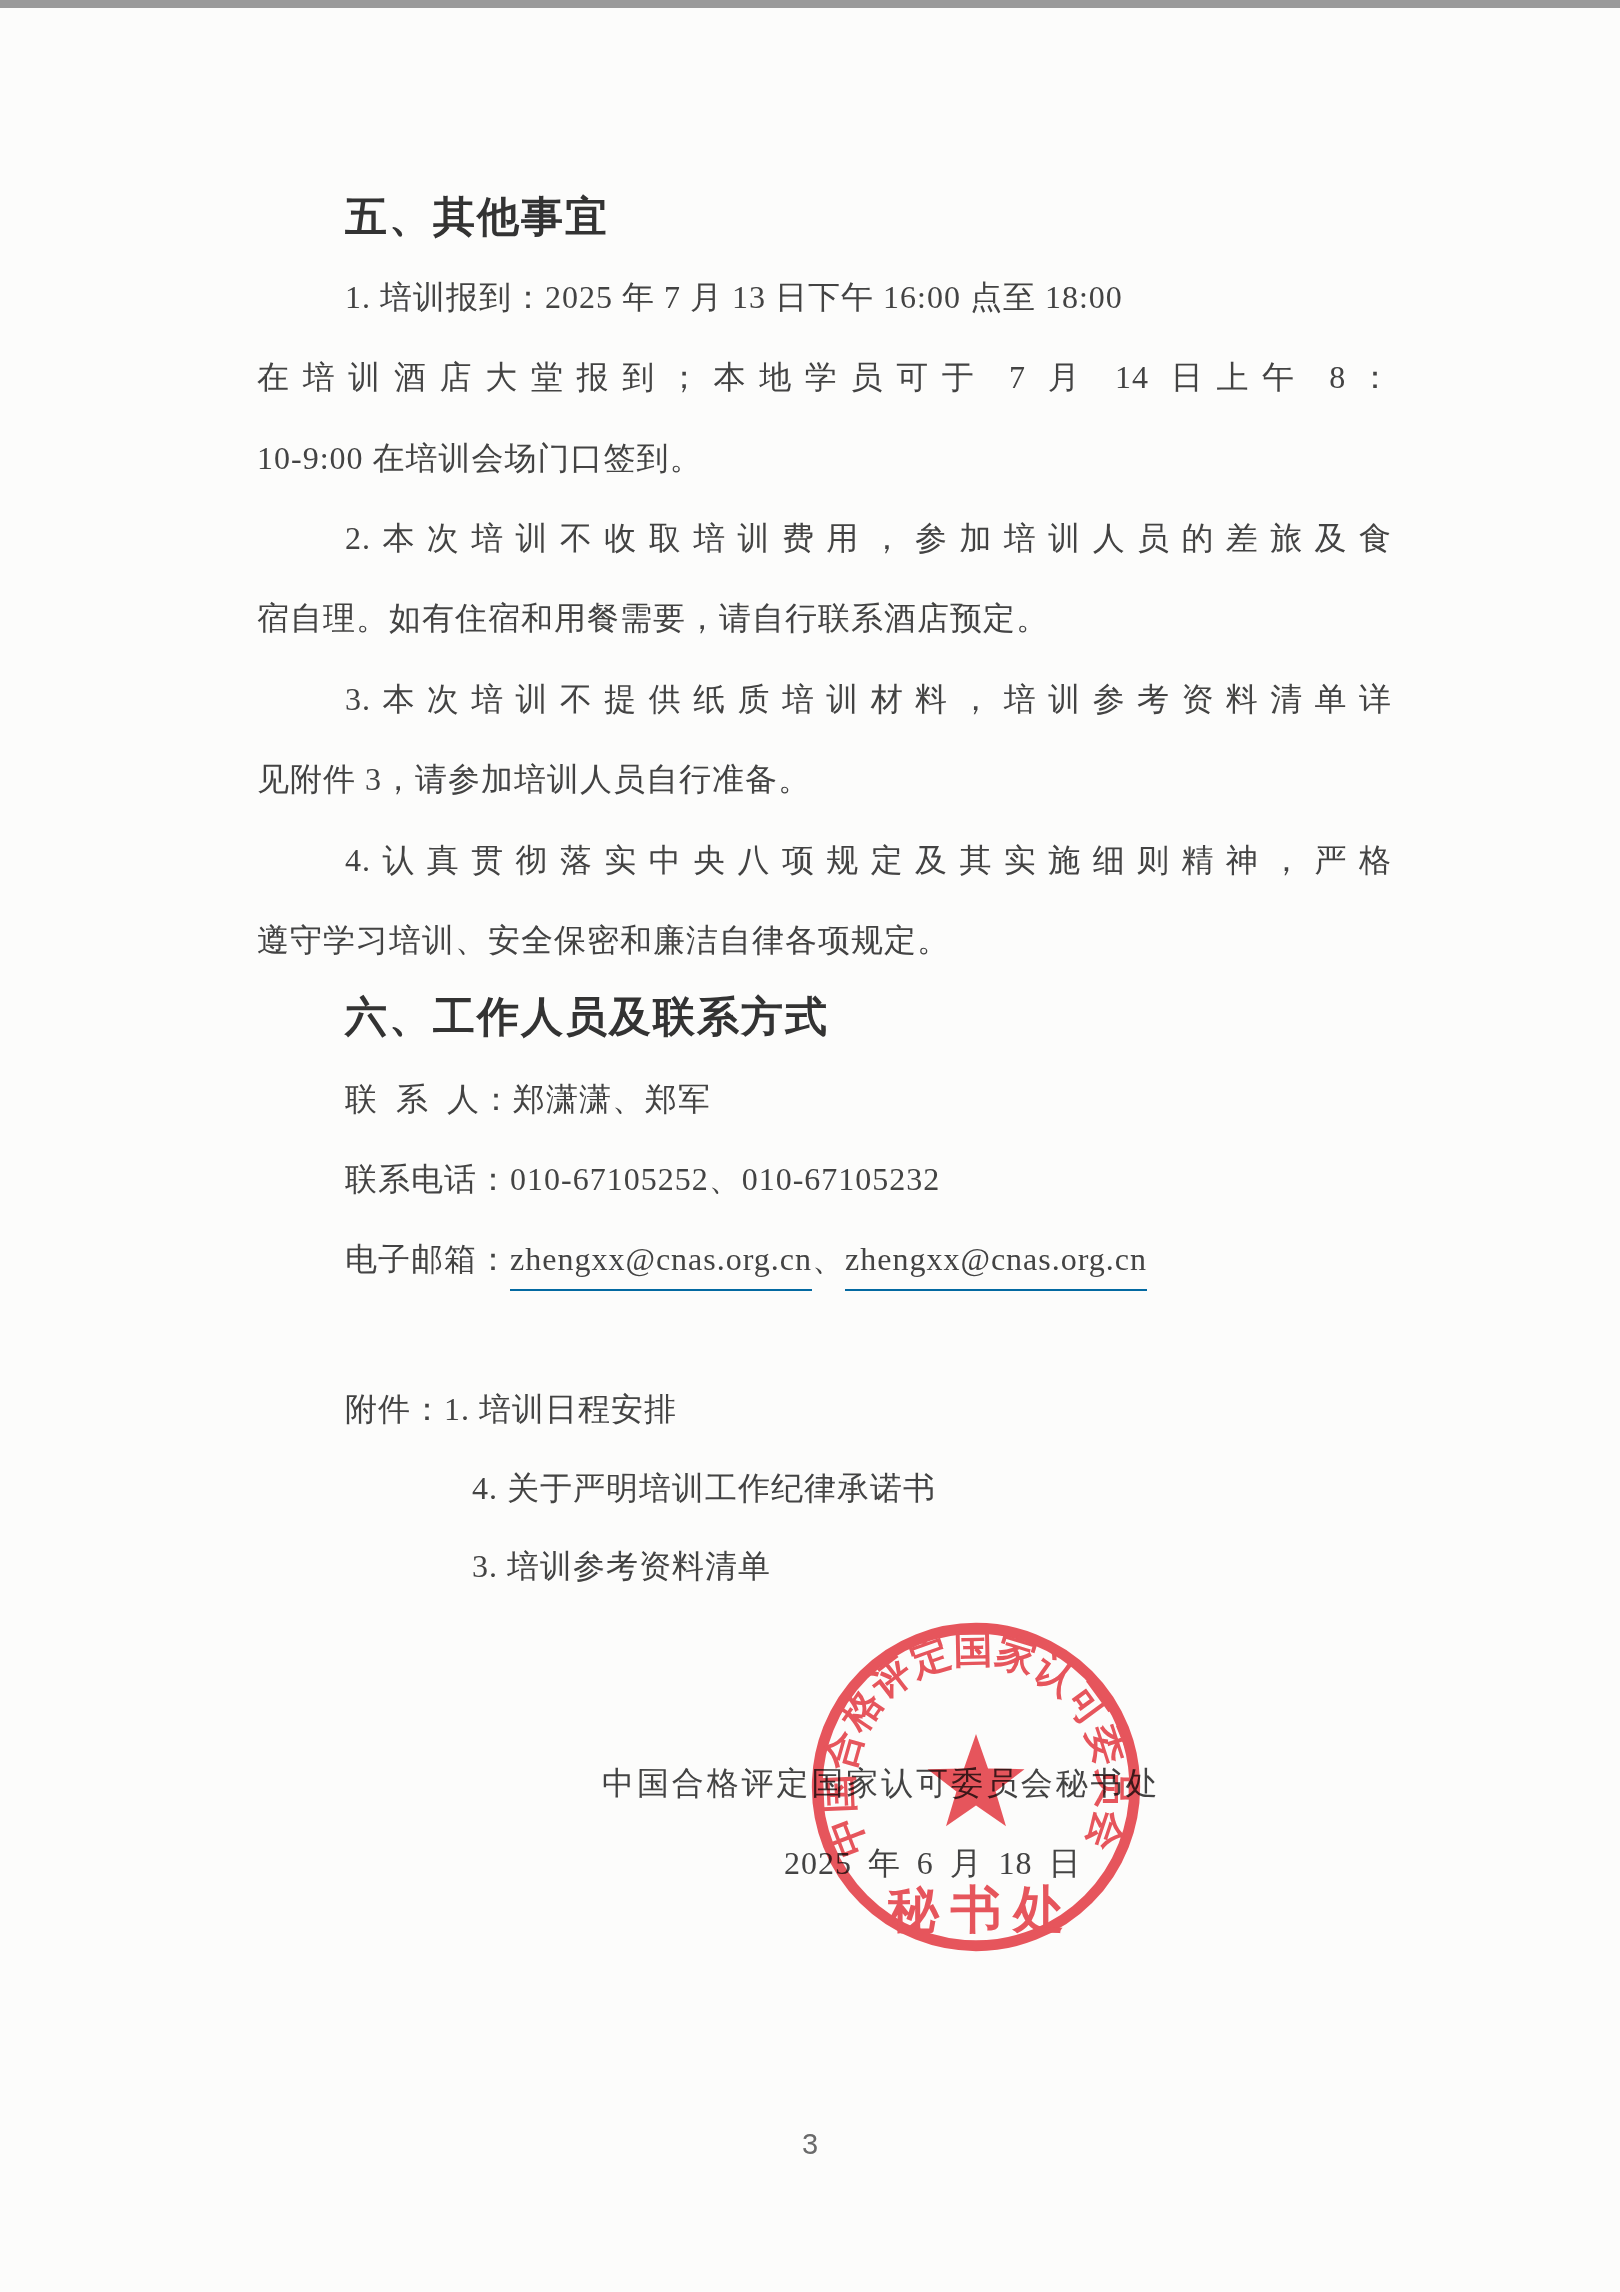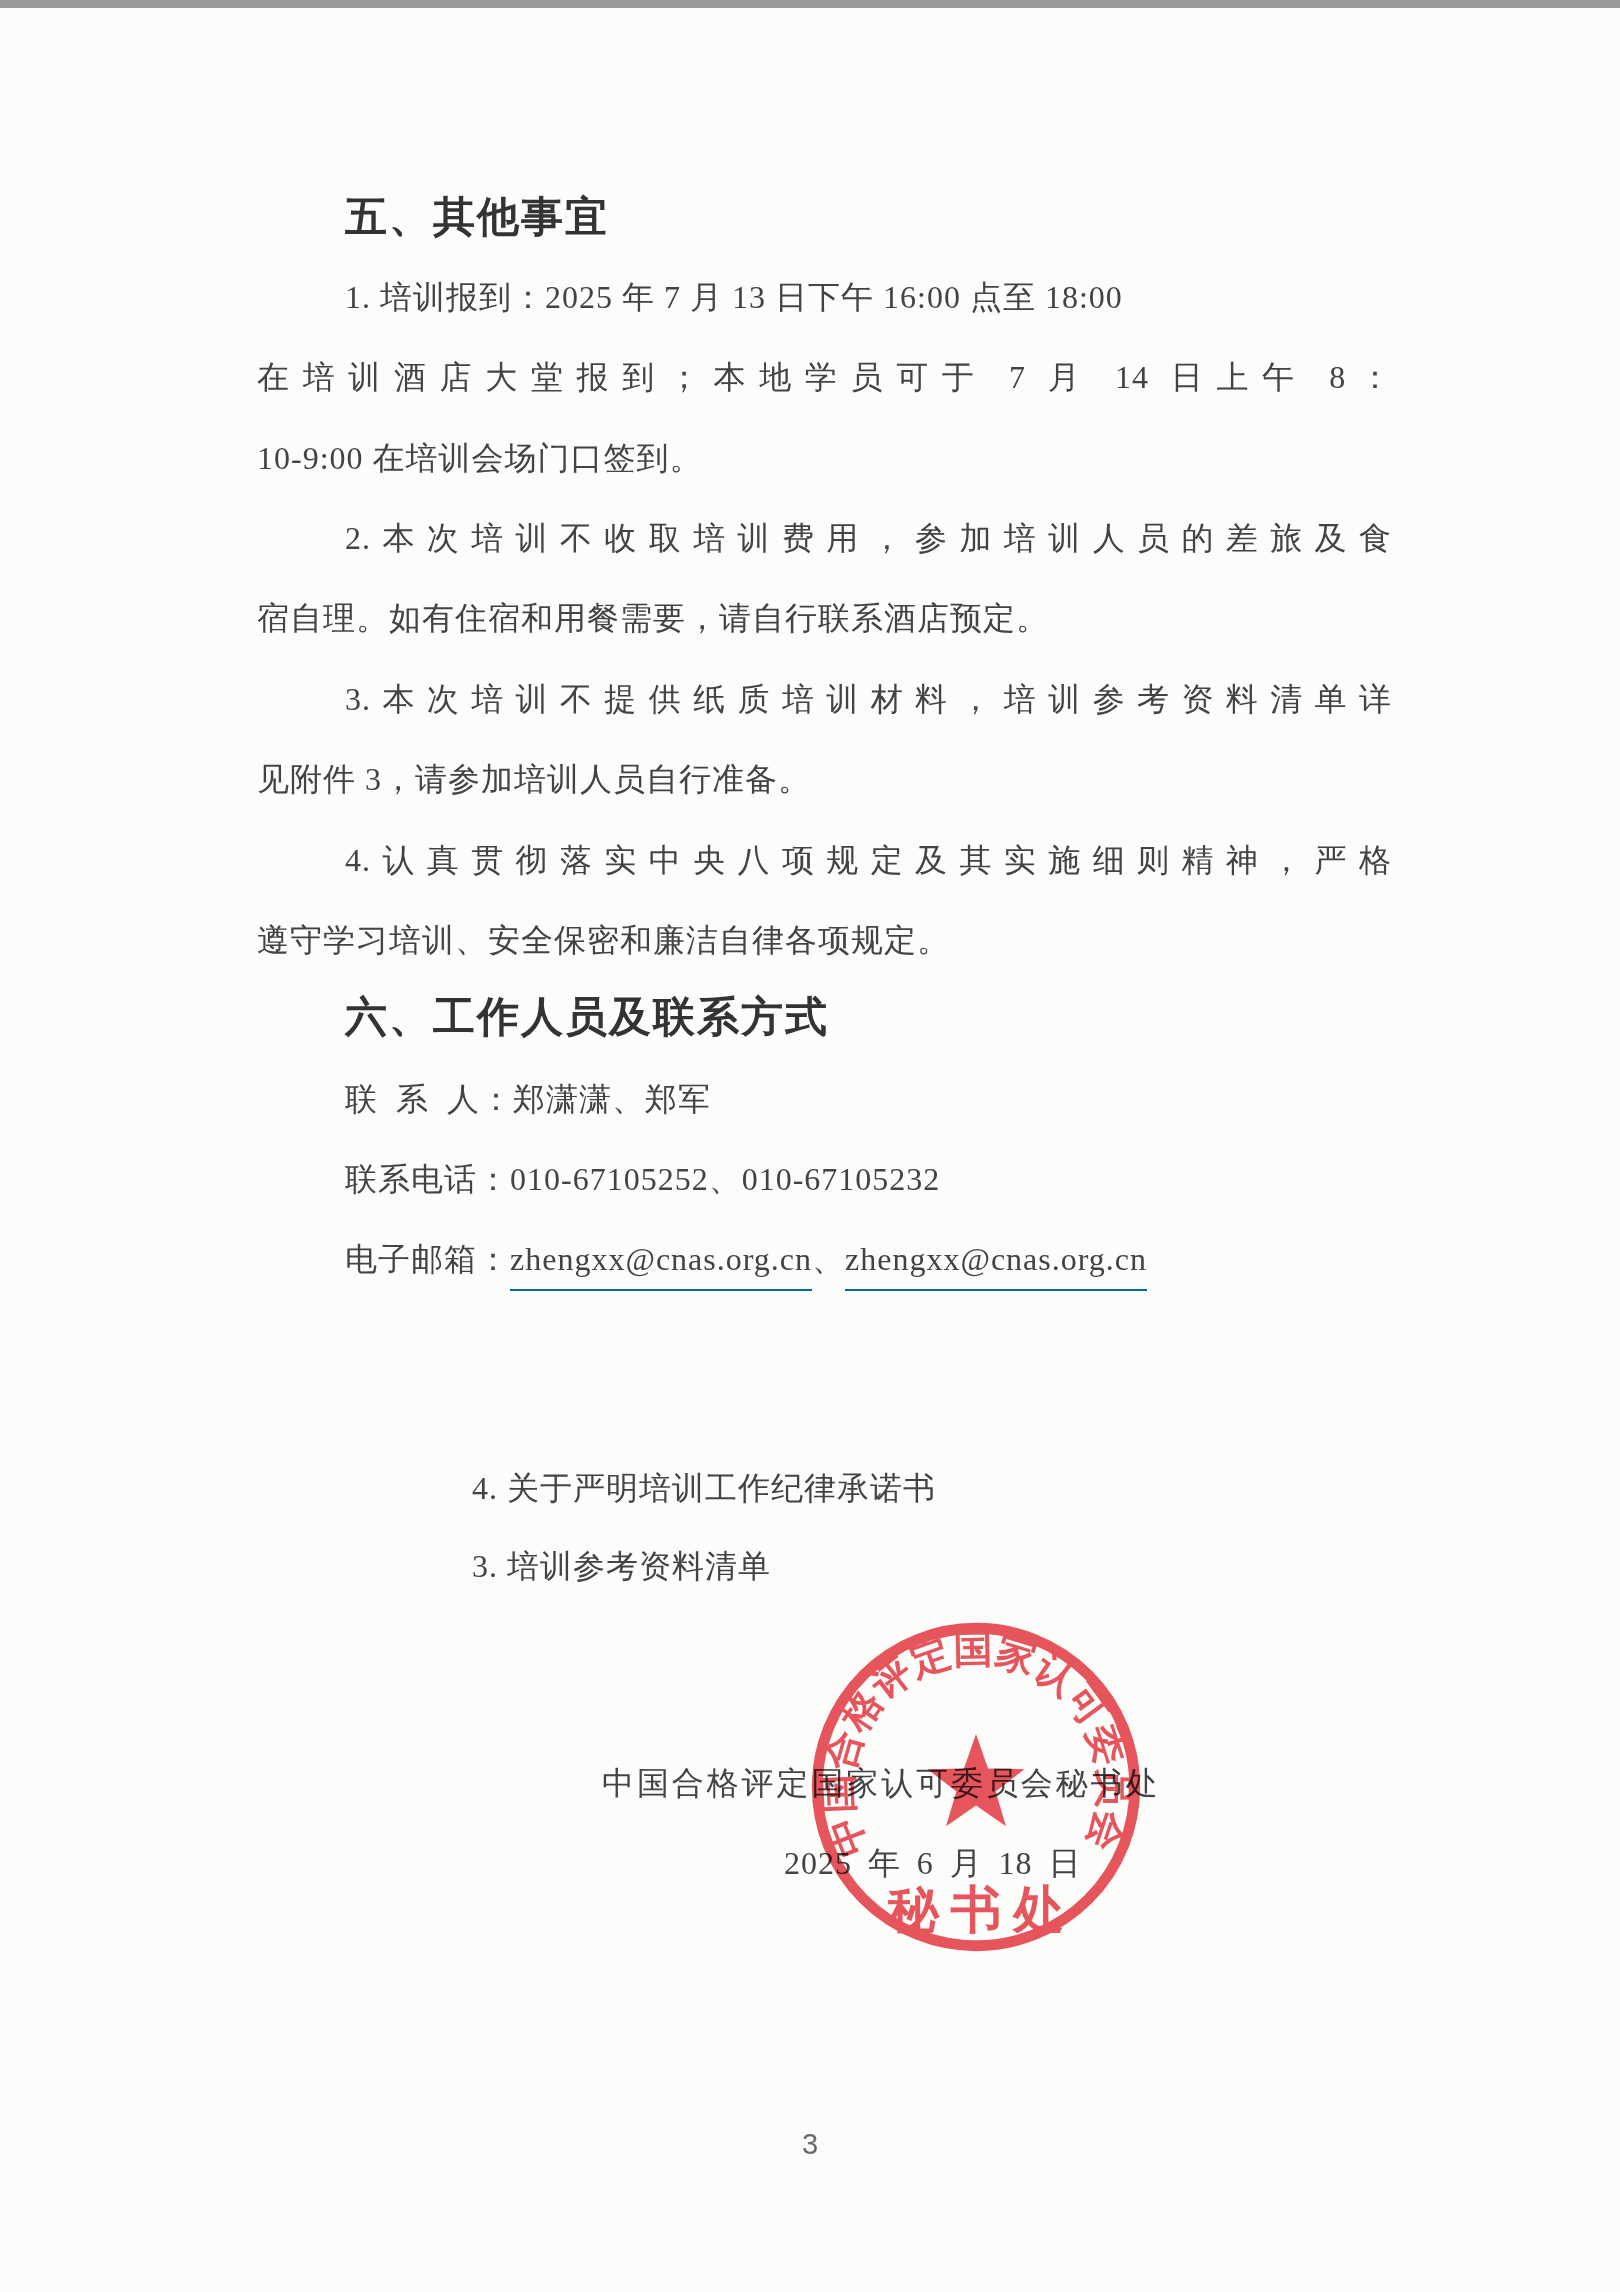--- a/index.html
+++ b/index.html
@@ -84,20 +84,21 @@
 
   <div class="line heading" style="top:969px;left:345px;">六、工作人员及联系方式</div>
 
   <div class="line presp" style="top:1051px;left:345px;">联  系  人：郑潇潇、郑军</div>
   <div class="line" style="top:1131px;left:345px;">联系电话：010-67105252、010-67105232</div>
 
   <div class="line" style="top:1211px;left:345px;">
     <span>电子邮箱：</span><a class="email-link" href="#">zhengxx@cnas.org.cn</a><span>、</span><a class="email-link" href="#">zhengxx@cnas.org.cn</a>
   </div>
 
+  <div class="line" style="top:1361px;left:345px;">附件：1. 培训日程安排</div>
   <div class="line" style="top:1440px;left:472px;">4. 关于严明培训工作纪律承诺书</div>
   <div class="line" style="top:1518px;left:472px;">3. 培训参考资料清单</div>
 
   <div class="line sig" style="top:1735px;left:602px;">中国合格评定国家认可委员会秘书处</div>
   <div class="line date" style="top:1815px;left:784px;">2025 年 6 月 18 日</div>
 
   <div class="seal">
     <svg width="392" height="392" viewBox="0 0 400 400">
       <circle cx="200" cy="200" r="162" fill="none" stroke="#e8474f" stroke-width="11"></circle>
       <path id="sealArc" d="M 90 263.5 A 127 127 0 1 1 310 263.5" fill="none"></path>

